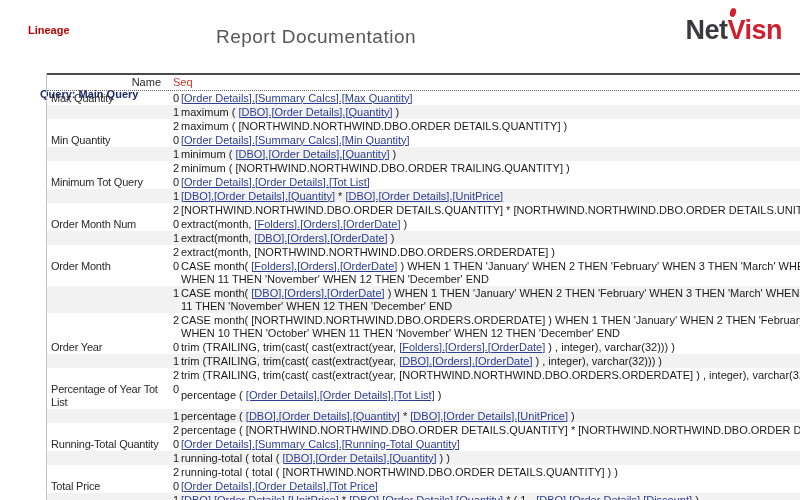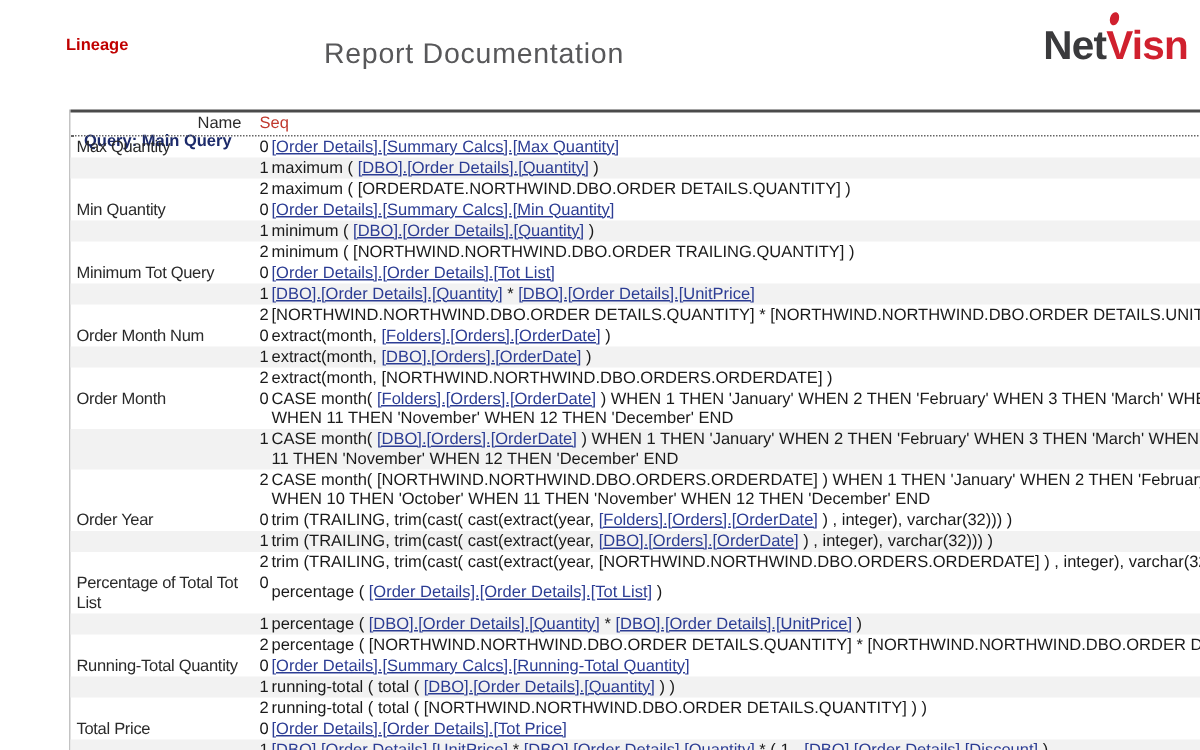--- a/index.html
+++ b/index.html
@@ -5,36 +5,36 @@
   html, body {
     margin: 0; padding: 0;
     width: 800px; height: 500px;
     overflow: hidden;
     background: #ffffff;
     font-family: "Liberation Sans", sans-serif;
   }
   .page { position: relative; width: 800px; height: 500px; background:#fff; }
 
   
-  .breadcrumb { position: absolute; left: 0; top: 22px; font-size: 11px; font-weight: bold; padding-left: 16px; }
+  .breadcrumb { position: absolute; left: 0; top: 22px; font-size: 11px; font-weight: bold; }
   .bc-1 { color: #c00000; margin-left: 28px; line-height: 16px; }
   .bc-2 { color: #1c2a6a; margin-left: 40px; line-height: 16px; margin-top: 48px; }
   .bc-3 { color: #1c2a6a; margin-left: 52px; line-height: 16px; }
 
   
   .title {
     position: absolute; left: 0; top: 26px; width: 632px;
     margin: 0; text-align: center;
     font-size: 19px; font-weight: normal; color: #58585a;
     letter-spacing: 0.5px;
   }
 
   
   .logo {
-    position: absolute; right: 8px; top: 15px;
+    position: absolute; right: 18px; top: 15px;
     font-size: 27px; font-weight: bold; letter-spacing: -0.5px;
     white-space: nowrap;
   }
   .logo-net { color: #3a3a3c; }
   .logo-visn-wrap { position: relative; display: inline-block; }
   .logo-visn { color: #d0202e; }
   .logo-dot {
     position: absolute; left: 3px; top: -7px;
     width: 6px; height: 9px; background: #d0202e;
     border-radius: 50%; transform: rotate(16deg);
@@ -104,21 +104,21 @@
           <div class="cell-name"></div>
           <div class="cell-seq">1</div>
           <div class="cell-expr">
             <div class="expr-line"><span class="expr-text">maximum ( </span><a class="expr-link" href="#">[DBO].[Order Details].[Quantity]</a><span class="expr-text"> )</span></div>
           </div>
         </div>
         <div class="row">
           <div class="cell-name"></div>
           <div class="cell-seq">2</div>
           <div class="cell-expr">
-            <div class="expr-line"><span class="expr-text">maximum ( [ORDERDATE.NORTHWIND.DBO.ORDER DETAILS.QUANTITY] )</span></div>
+            <div class="expr-line"><span class="expr-text">maximum ( [NORTHWIND.NORTHWIND.DBO.ORDER DETAILS.QUANTITY] )</span></div>
           </div>
         </div>
         <div class="row">
           <div class="cell-name">Min Quantity</div>
           <div class="cell-seq">0</div>
           <div class="cell-expr">
             <div class="expr-line"><a class="expr-link" href="#">[Order Details].[Summary Calcs].[Min Quantity]</a></div>
           </div>
         </div>
         <div class="row alt">
@@ -216,21 +216,21 @@
           </div>
         </div>
         <div class="row">
           <div class="cell-name"></div>
           <div class="cell-seq">2</div>
           <div class="cell-expr">
             <div class="expr-line"><span class="expr-text">trim (TRAILING, trim(cast( cast(extract(year, [NORTHWIND.NORTHWIND.DBO.ORDERS.ORDERDATE] ) , integer), varchar(32))) )</span></div>
           </div>
         </div>
         <div class="row">
-          <div class="cell-name">Percentage of Total Tot List</div>
+          <div class="cell-name">Percentage of Year Tot List</div>
           <div class="cell-seq">0</div>
           <div class="cell-expr">
             <div class="expr-line"><span class="expr-text">percentage ( </span><a class="expr-link" href="#">[Order Details].[Order Details].[Tot List]</a><span class="expr-text"> )</span></div>
           </div>
         </div>
         <div class="row alt">
           <div class="cell-name"></div>
           <div class="cell-seq">1</div>
           <div class="cell-expr">
             <div class="expr-line"><span class="expr-text">percentage ( </span><a class="expr-link" href="#">[DBO].[Order Details].[Quantity]</a><span class="expr-text"> * </span><a class="expr-link" href="#">[DBO].[Order Details].[UnitPrice]</a><span class="expr-text"> )</span></div>

